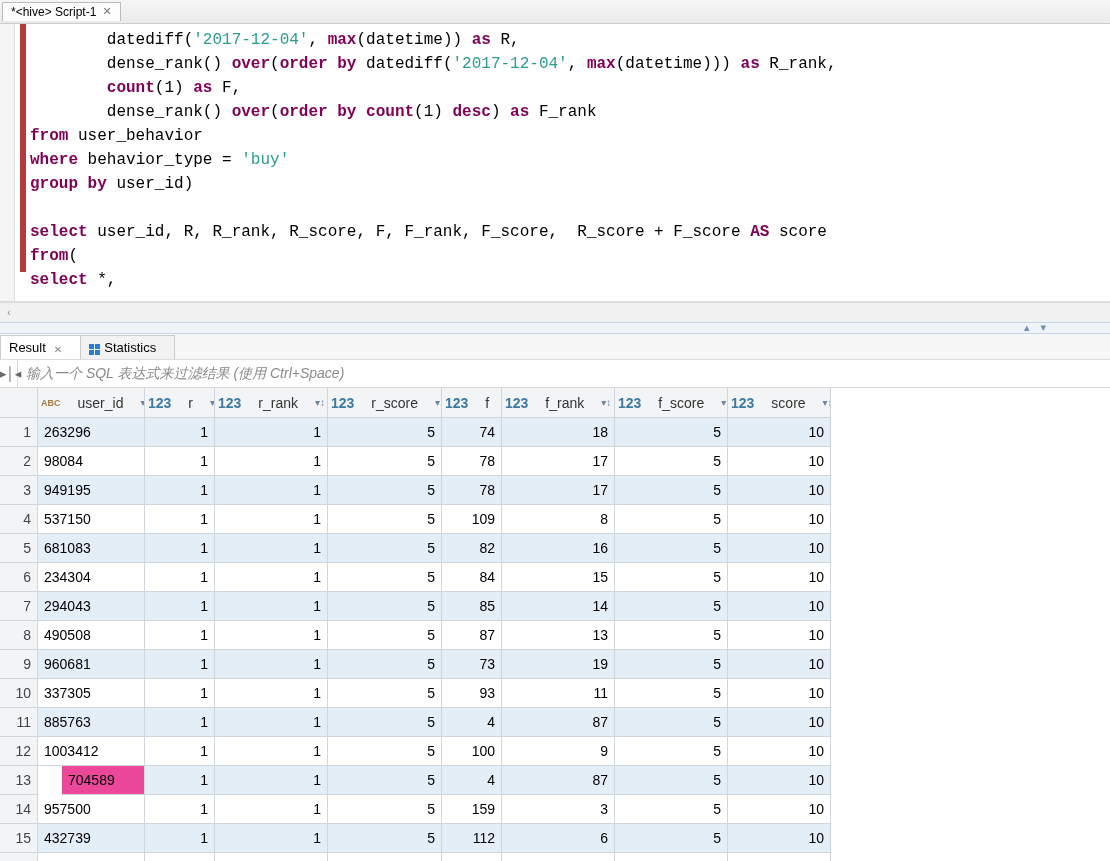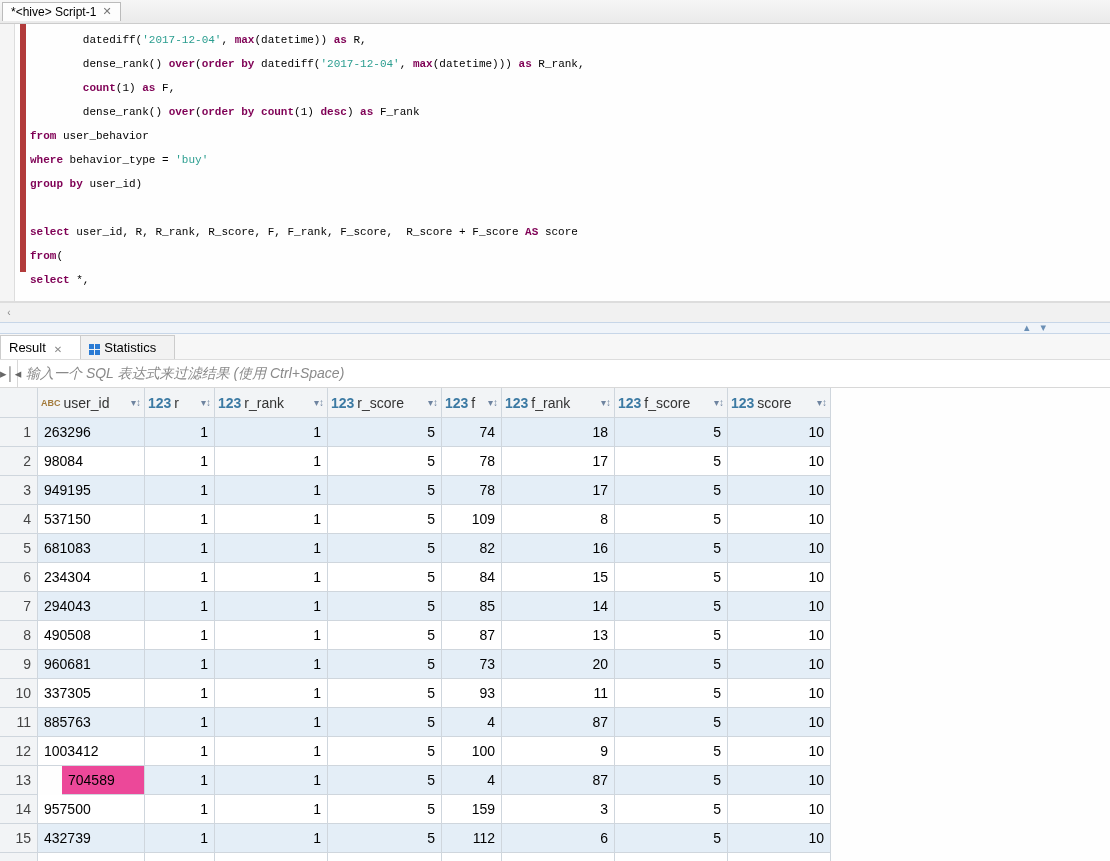--- a/index.html
+++ b/index.html
@@ -51,21 +51,21 @@
   .red-bar {
     position: absolute;
     left: 20px;
     top: 0;
     width: 6px;
     height: 248px;
     background: #b23b3b;
   }
   .code {
     font-family: Consolas, "Courier New", monospace;
-    font-size: 11px;
+    font-size: 16px;
     line-height: 24px;
     white-space: pre;
     padding-left: 30px;
     padding-top: 4px;
   }
   .kw { color: #7f0055; font-weight: bold; }
   .str { color: #2a9d8f; }
   .hl-line { background: #e6edf7; display: inline-block; width: 100%; }
   .scroll-strip {
     height: 20px;
@@ -166,21 +166,21 @@
     height: 29px;
     line-height: 22px;
     overflow: hidden;
     white-space: nowrap;
   }
   .hcell {
     background: #f2f4f6;
     color: #333;
     display: flex;
     align-items: center;
-    gap: 3px;
+    gap: 17px;
     padding: 0 3px;
     height: 30px;
   }
   .hcell .filter {
     margin-left: auto;
     font-size: 10px;
     color: #6f84a0;
   }
   .type-abc {
     font-size: 9px;
@@ -366,21 +366,21 @@
     <div class="cell num">87</div>
     <div class="cell num">13</div>
     <div class="cell num">5</div>
     <div class="cell num">10</div>
     <div class="rnum">9</div>
     <div class="cell row-alt-fake" style="background: rgb(228, 238, 247);">960681</div>
     <div class="cell num row-alt-fake" style="background: rgb(228, 238, 247);">1</div>
     <div class="cell num row-alt-fake" style="background: rgb(228, 238, 247);">1</div>
     <div class="cell num row-alt-fake" style="background: rgb(228, 238, 247);">5</div>
     <div class="cell num row-alt-fake" style="background: rgb(228, 238, 247);">73</div>
-    <div class="cell num row-alt-fake" style="background: rgb(228, 238, 247);">20</div>
+    <div class="cell num row-alt-fake" style="background: rgb(228, 238, 247);">19</div>
     <div class="cell num row-alt-fake" style="background: rgb(228, 238, 247);">5</div>
     <div class="cell num row-alt-fake" style="background: rgb(228, 238, 247);">10</div>
     <div class="rnum">10</div>
     <div class="cell">337305</div>
     <div class="cell num">1</div>
     <div class="cell num">1</div>
     <div class="cell num">5</div>
     <div class="cell num">93</div>
     <div class="cell num">11</div>
     <div class="cell num">5</div>

